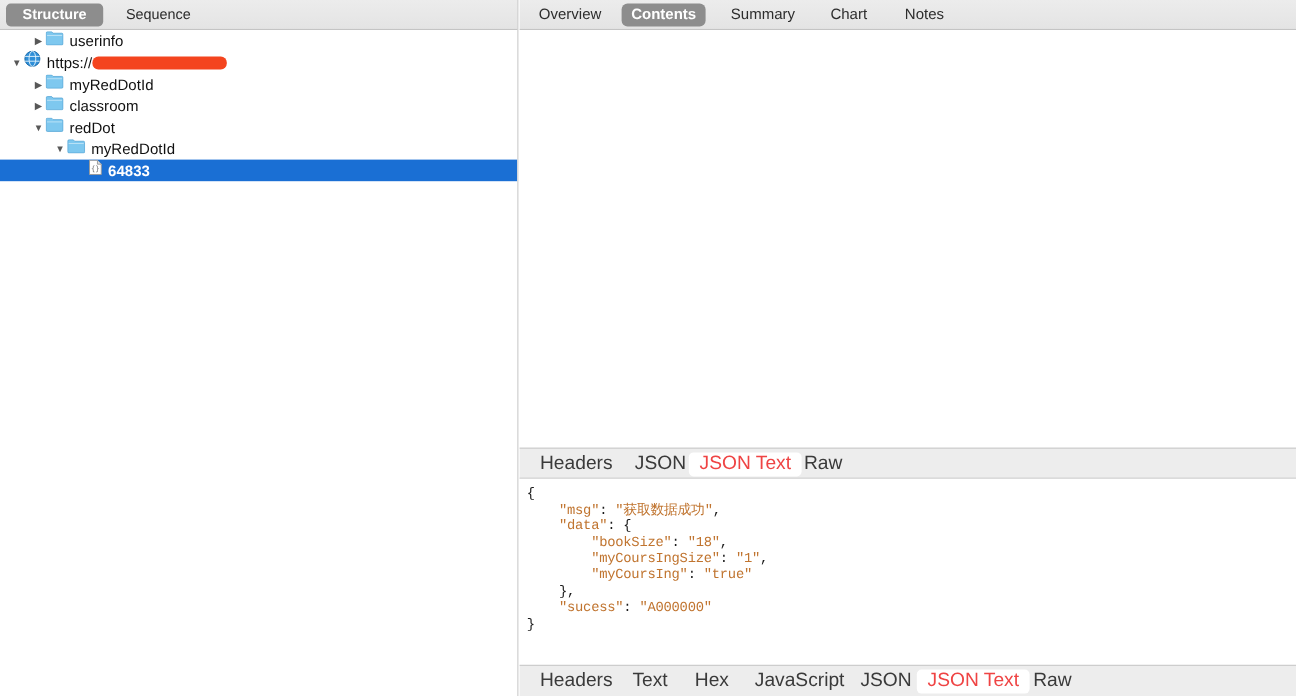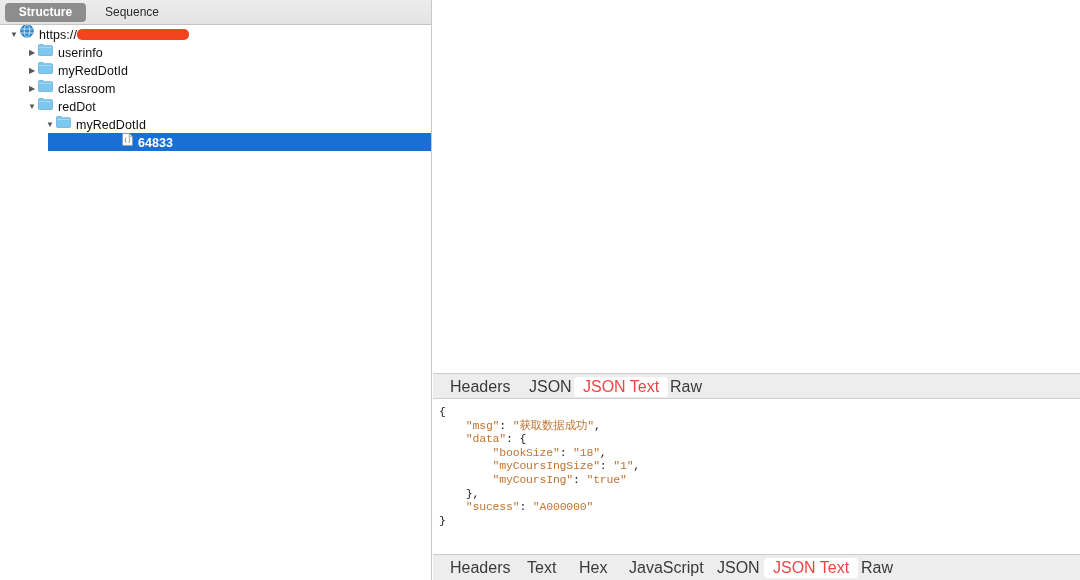--- a/index.html
+++ b/index.html
@@ -68,21 +68,20 @@
     height: 18px;
     line-height: 18px;
     white-space: nowrap;
     font-size: 12.5px;
     color: #101010;
     cursor: default;
   }
   .tree-row.selected {
     background: #1a6fd4;
     color: #ffffff;
-    margin-left: 48px;
   }
   .tree-row .twisty {
     display: inline-block;
     width: 12px;
     text-align: center;
     font-size: 8px;
     color: #585858;
     vertical-align: middle;
     line-height: 18px;
   }
@@ -227,29 +226,29 @@
 <div id="app">
 
   <div id="left-pane">
 
     <div id="segmented-bar">
       <div class="seg-btn selected" id="seg-structure">Structure</div>
       <div class="seg-btn" id="seg-sequence">Sequence</div>
     </div>
 
     <div id="tree">
+        <div class="tree-row"><span class="twisty" style="margin-left: 26px;">▶</span><span class="row-icon"><svg class="ic-folder" viewBox="0 0 15 12">
+              <path d="M0.5 1.5 a1 1 0 0 1 1-1 h3.6 l1.1 1.2 h7.3 a1 1 0 0 1 1 1 v7.8 a1 1 0 0 1 -1 1 h-12 a1 1 0 0 1 -1 -1 z" fill="#7ec8ef" stroke="#5aa8d6" stroke-width="0.7"></path>
+              <path d="M1.2 3.6 h12.6" stroke="#ffffff" stroke-width="0.7" opacity="0.55"></path>
+            </svg></span><span class="row-label">userinfo</span></div>
         <div class="tree-row"><span class="twisty" style="margin-left: 8px;">▼</span><span class="row-icon"><svg class="ic-globe" viewBox="0 0 14 14">
               <circle cx="7" cy="7" r="6.3" fill="#2f8fd8" stroke="#1e6ba8" stroke-width="0.8"></circle>
               <ellipse cx="7" cy="7" rx="2.8" ry="6.3" fill="none" stroke="#dff0fb" stroke-width="0.8"></ellipse>
               <path d="M0.9 5 h12.2 M0.9 9 h12.2" stroke="#dff0fb" stroke-width="0.8"></path>
             </svg></span><span class="row-label">https://</span><span class="redact-bar" style="width: 112px; background: rgb(244, 68, 30);"></span></div>
-        <div class="tree-row"><span class="twisty" style="margin-left: 26px;">▶</span><span class="row-icon"><svg class="ic-folder" viewBox="0 0 15 12">
-              <path d="M0.5 1.5 a1 1 0 0 1 1-1 h3.6 l1.1 1.2 h7.3 a1 1 0 0 1 1 1 v7.8 a1 1 0 0 1 -1 1 h-12 a1 1 0 0 1 -1 -1 z" fill="#7ec8ef" stroke="#5aa8d6" stroke-width="0.7"></path>
-              <path d="M1.2 3.6 h12.6" stroke="#ffffff" stroke-width="0.7" opacity="0.55"></path>
-            </svg></span><span class="row-label">userinfo</span></div>
         <div class="tree-row"><span class="twisty" style="margin-left: 26px;">▶</span><span class="row-icon"><svg class="ic-folder" viewBox="0 0 15 12">
               <path d="M0.5 1.5 a1 1 0 0 1 1-1 h3.6 l1.1 1.2 h7.3 a1 1 0 0 1 1 1 v7.8 a1 1 0 0 1 -1 1 h-12 a1 1 0 0 1 -1 -1 z" fill="#7ec8ef" stroke="#5aa8d6" stroke-width="0.7"></path>
               <path d="M1.2 3.6 h12.6" stroke="#ffffff" stroke-width="0.7" opacity="0.55"></path>
             </svg></span><span class="row-label">myRedDotId</span></div>
         <div class="tree-row"><span class="twisty" style="margin-left: 26px;">▶</span><span class="row-icon"><svg class="ic-folder" viewBox="0 0 15 12">
               <path d="M0.5 1.5 a1 1 0 0 1 1-1 h3.6 l1.1 1.2 h7.3 a1 1 0 0 1 1 1 v7.8 a1 1 0 0 1 -1 1 h-12 a1 1 0 0 1 -1 -1 z" fill="#7ec8ef" stroke="#5aa8d6" stroke-width="0.7"></path>
               <path d="M1.2 3.6 h12.6" stroke="#ffffff" stroke-width="0.7" opacity="0.55"></path>
             </svg></span><span class="row-label">classroom</span></div>
         <div class="tree-row"><span class="twisty" style="margin-left: 26px;">▼</span><span class="row-icon"><svg class="ic-folder" viewBox="0 0 15 12">
               <path d="M0.5 1.5 a1 1 0 0 1 1-1 h3.6 l1.1 1.2 h7.3 a1 1 0 0 1 1 1 v7.8 a1 1 0 0 1 -1 1 h-12 a1 1 0 0 1 -1 -1 z" fill="#7ec8ef" stroke="#5aa8d6" stroke-width="0.7"></path>
@@ -262,20 +261,27 @@
         <div class="tree-row selected"><span class="twisty empty" style="margin-left: 62px;">·</span><span class="row-icon"><svg class="ic-doc" viewBox="0 0 11 13">
               <path d="M0.6 0.6 h6.6 l3.2 3.2 v8.6 h-9.8 z" fill="#ffffff" stroke="#9a9a9a" stroke-width="0.8"></path>
               <path d="M7.2 0.6 v3.2 h3.2" fill="#e2e2e2" stroke="#9a9a9a" stroke-width="0.8"></path>
               <text x="5.4" y="9.4" font-size="6" text-anchor="middle" fill="#6f6f6f" font-family="monospace">{}</text>
             </svg></span><span class="row-label">64833</span></div>
       </div>
   </div>
 
   <div id="right-pane">
 
+    <div id="top-tabbar">
+        <div class="tab-item" style="left: 8px;">Overview</div>
+        <div class="tab-item selected" style="left: 85px;">Contents</div>
+        <div class="tab-item" style="left: 168px;">Summary</div>
+        <div class="tab-item" style="left: 251px;">Chart</div>
+        <div class="tab-item" style="left: 313px;">Notes</div>
+      </div>
 
     <div id="upper-content"></div>
 
     <div id="mid-tabbar">
         <div class="subtab" style="left: 8px;">Headers</div>
         <div class="subtab" style="left: 87px;">JSON</div>
         <div class="subtab selected" style="left: 141px;">JSON Text</div>
         <div class="subtab" style="left: 228px;">Raw</div>
       </div>
 

